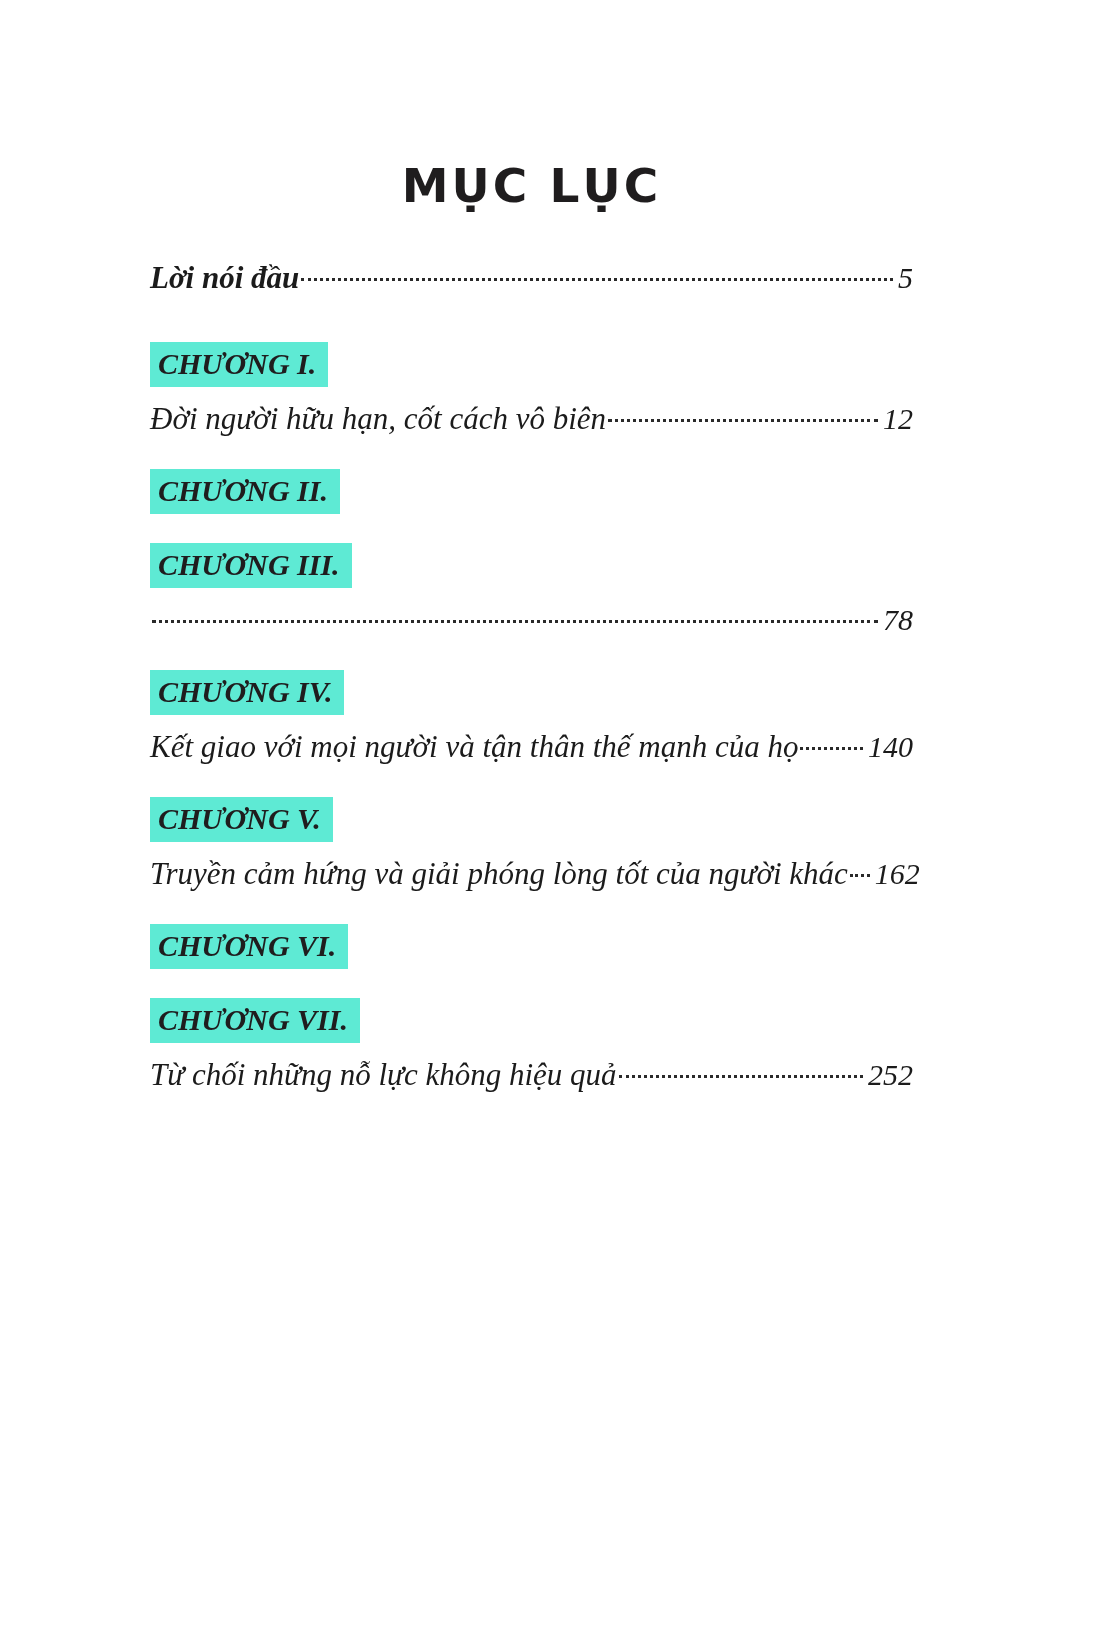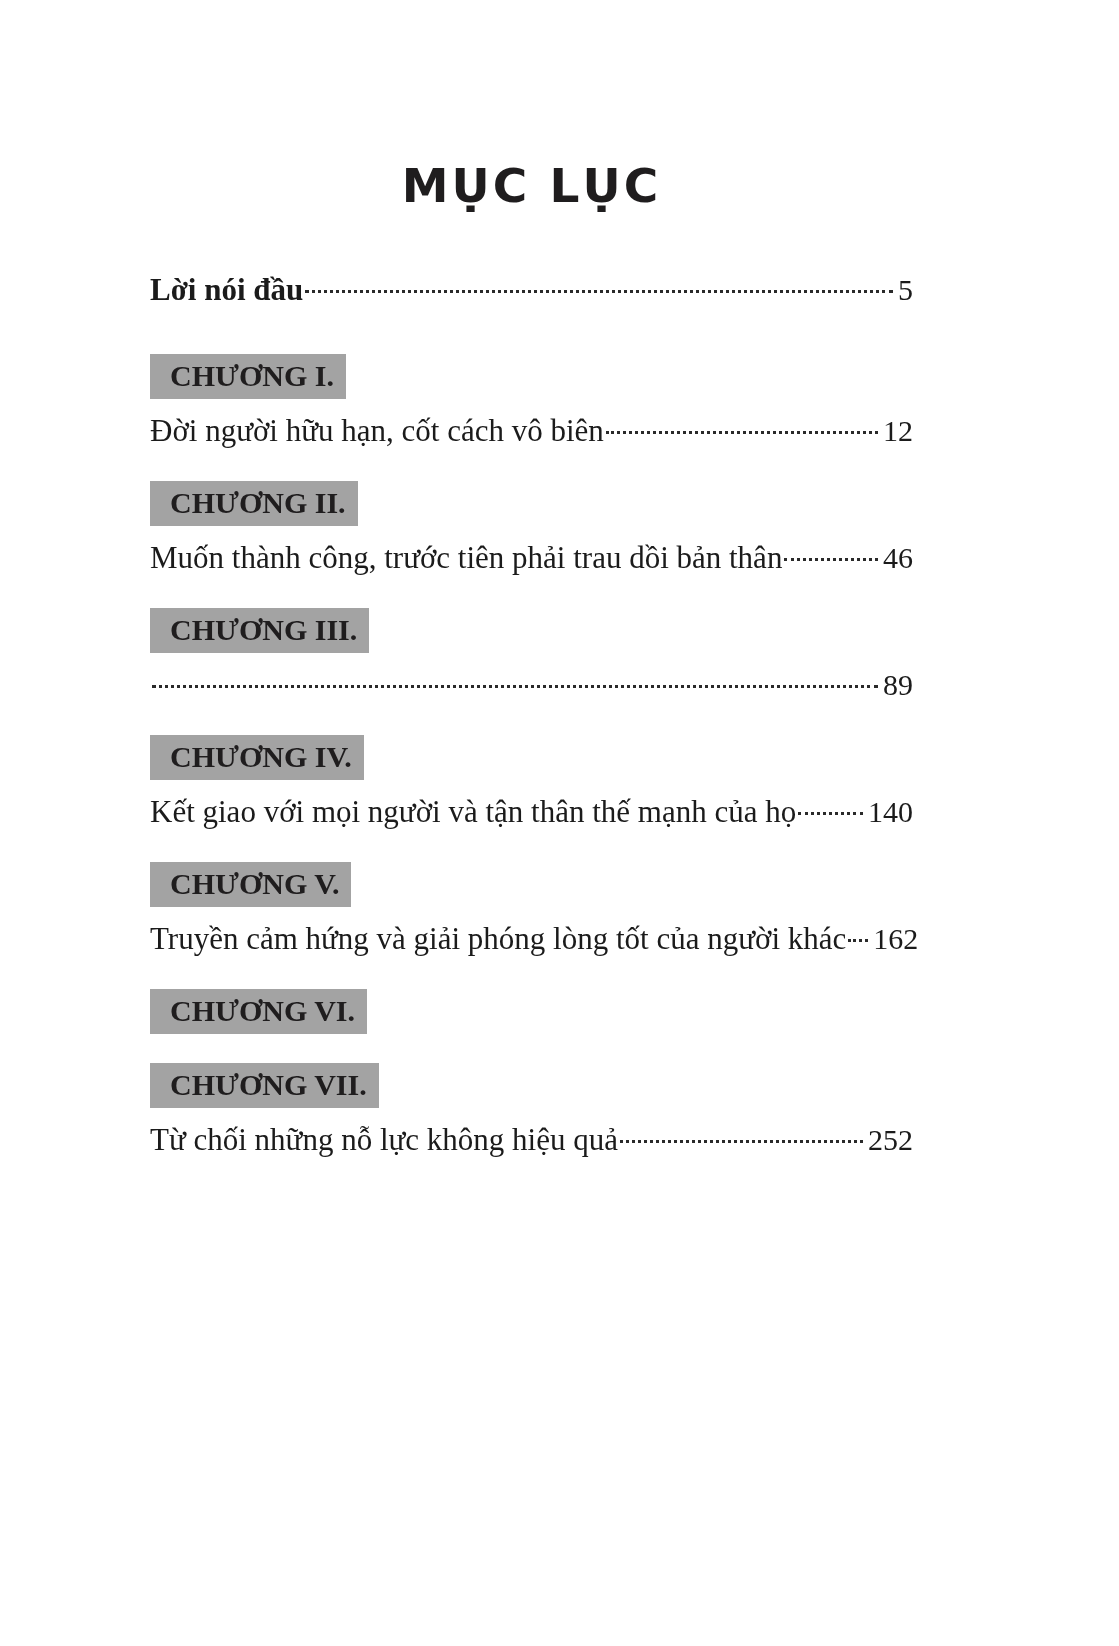--- a/index.html
+++ b/index.html
@@ -25,21 +25,22 @@
   .doc-title {
     margin-top: 158px;
     text-align: center;
     font-family: "DejaVu Sans", "Liberation Sans", sans-serif;
     font-weight: 800;
     font-size: 47px;
     letter-spacing: 3px;
     color: #1f1d1e;
   }
   .toc {
-    margin-top: 56px;
+    margin-top: 44px;
+    font-style: italic;
   }
   .toc-row {
     display: flex;
     align-items: baseline;
     font-size: 31px;
     line-height: 42px;
     white-space: nowrap;
   }
   .toc-row .label { flex: 0 0 auto; }
   .toc-row .label.bold { font-weight: bold; }
@@ -50,25 +51,25 @@
     margin: 0 5px 0 2px;
     transform: translateY(-7px);
   }
   .page-num {
     flex: 0 0 auto;
     font-size: 30px;
   }
   .chapter { margin-top: 29px; }
   .chapter-heading {
     display: inline-block;
-    background: #a3a3a3;
+    background: #5eead4;
     font-weight: bold;
     font-size: 30px;
     line-height: 34px;
-    padding: 5px 12px 6px 20px;
+    padding: 5px 12px 6px 8px;
     color: #1f1d1e;
   }
   .chapter .toc-row { margin-top: 11px; }
   .preface-row { margin-bottom: 43px; }
 </style>
 </head>
 <body>
 
 <div class="page">
   <div class="content">
@@ -87,32 +88,27 @@
         <div class="chapter-heading">CHƯƠNG I.</div>
         <div class="toc-row">
           <span class="label">Đời người hữu hạn, cốt cách vô biên</span>
           <span class="dot-leader"></span>
           <span class="page-num">12</span>
         </div>
       </div>
 
       <div class="chapter">
         <div class="chapter-heading">CHƯƠNG II.</div>
-        <div class="toc-row">
-          <span class="label">Muốn thành công, trước tiên phải trau dồi bản thân</span>
-          <span class="dot-leader"></span>
-          <span class="page-num">46</span>
-        </div>
       </div>
 
       <div class="chapter">
         <div class="chapter-heading">CHƯƠNG III.</div>
         <div class="toc-row">
           <span class="dot-leader"></span>
-          <span class="page-num">89</span>
+          <span class="page-num">78</span>
         </div>
       </div>
 
       <div class="chapter">
         <div class="chapter-heading">CHƯƠNG IV.</div>
         <div class="toc-row">
           <span class="label">Kết giao với mọi người và tận thân thế mạnh của họ </span>
           <span class="dot-leader"></span>
           <span class="page-num">140</span>
         </div>

